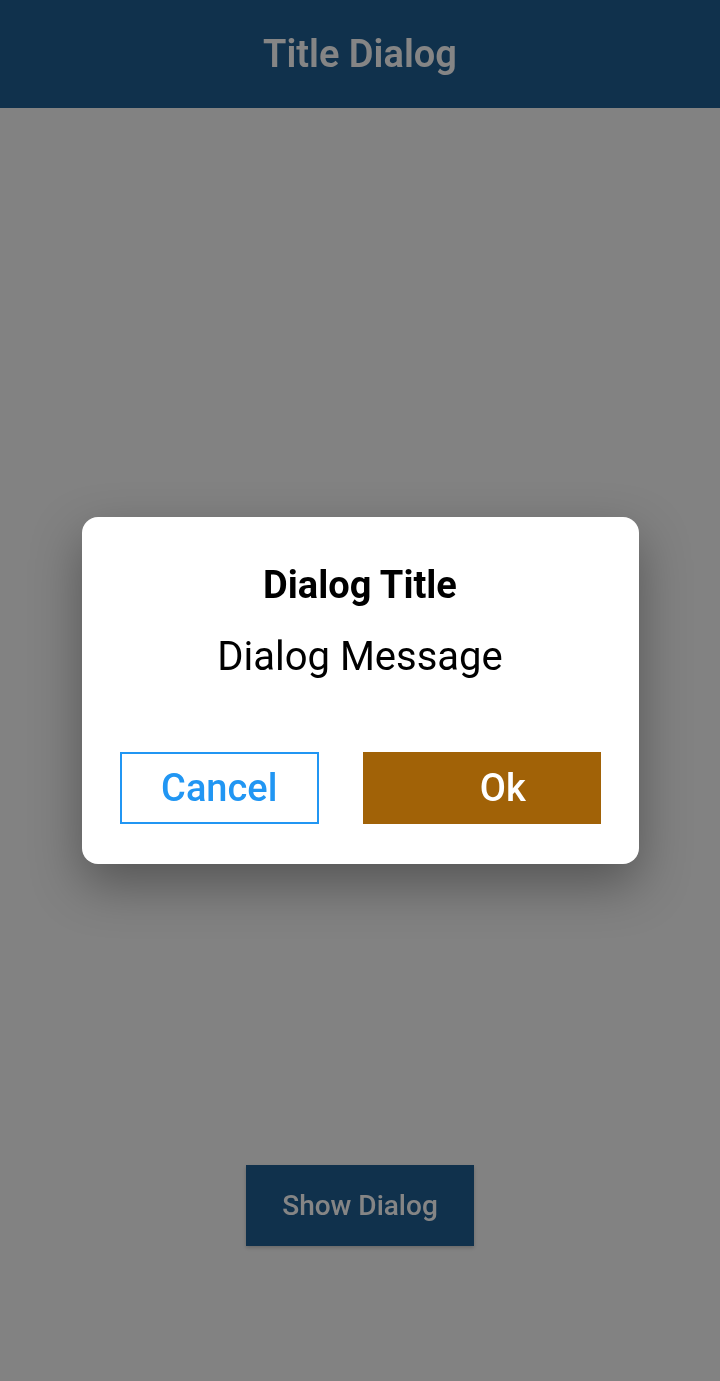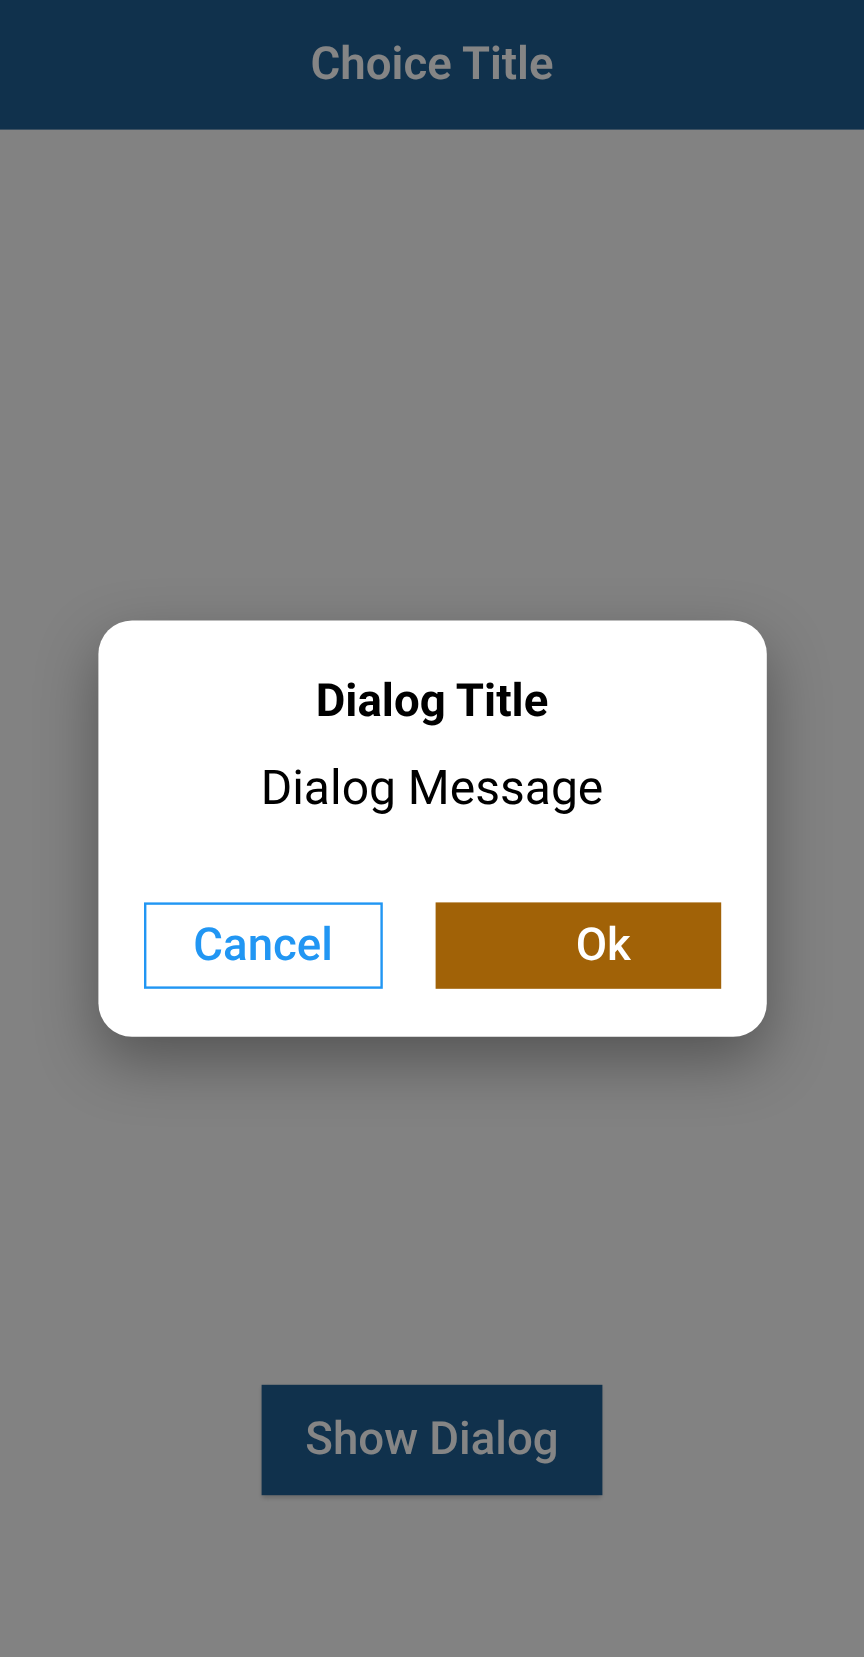--- a/index.html
+++ b/index.html
@@ -41,42 +41,42 @@
       align-items: center;
       justify-content: flex-end;
       padding-bottom: 135px;
     }
     
     .show-dialog-button {
       background: #1f5f93;
       color: #ffffff;
       border: none;
       padding: 24px 36px;
-      font-size: 38px;
+      font-size: 28px;
       font-weight: 500;
       cursor: pointer;
       box-shadow: 0 2px 4px rgba(0,0,0,0.2);
     }
     
     .overlay {
       position: absolute;
       top: 0;
       left: 0;
       width: 100%;
       height: 100%;
       background: rgba(0, 0, 0, 0.48);
       display: flex;
       align-items: center;
       justify-content: center;
     }
     
     .dialog {
       background: #ffffff;
       width: 557px;
-      border-radius: 28px;
+      border-radius: 16px;
       padding: 46px 38px 40px 38px;
       box-shadow: 0 20px 50px rgba(0,0,0,0.35);
       display: flex;
       flex-direction: column;
       align-items: center;
     }
     
     .dialog-title {
       font-size: 38px;
       font-weight: 700;
@@ -118,21 +118,21 @@
     .dialog-btn-filled {
       background: #a16207;
       color: #ffffff;
       padding-left: 42px;
     }
   </style>
 </head>
 <body>
 
 <div class="app-bar">
-  <div class="app-bar-title">Choice Title</div>
+  <div class="app-bar-title">Title Dialog</div>
 </div>
 
 <div class="main-content">
   <button class="show-dialog-button">Show Dialog</button>
 </div>
 
 <div class="overlay">
   <div class="dialog">
     <div class="dialog-title">Dialog Title</div>
     <div class="dialog-message">Dialog Message</div>

